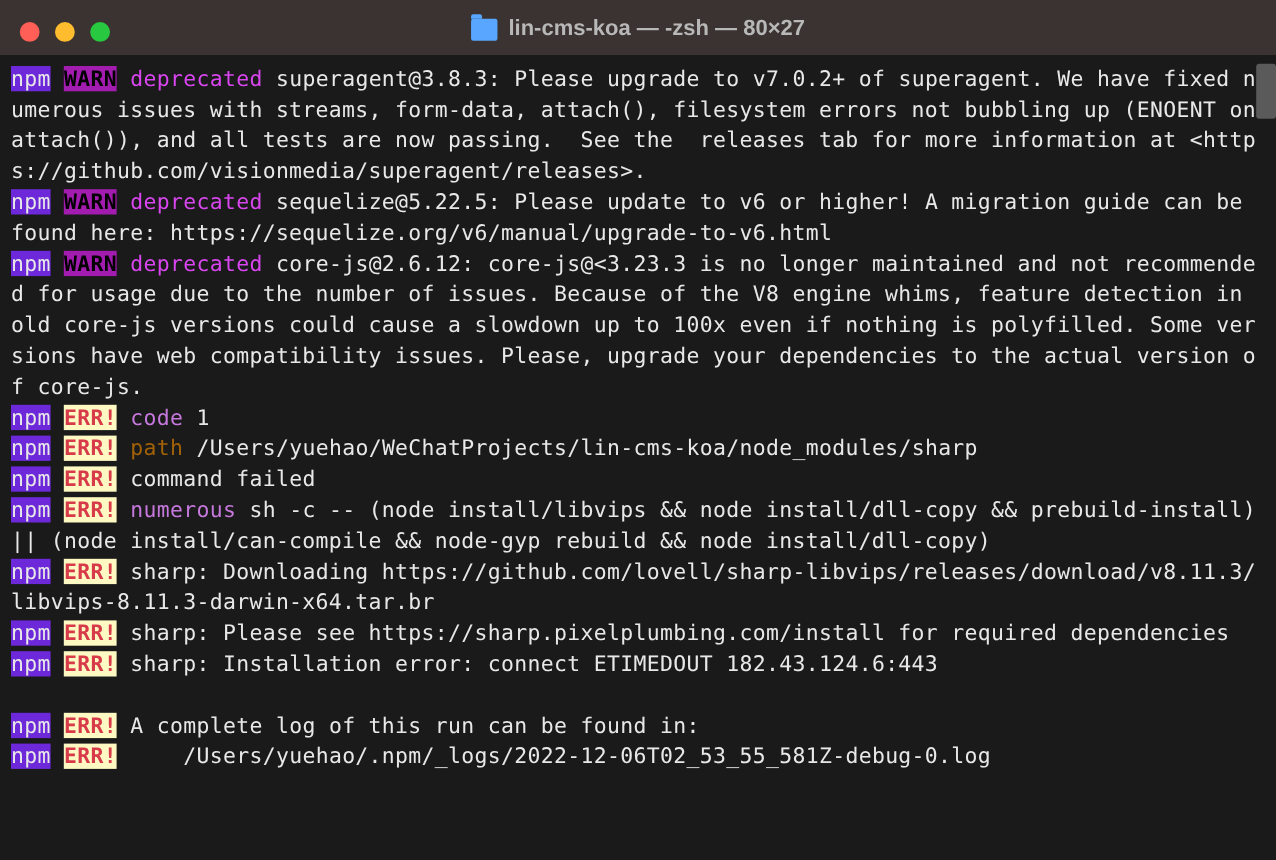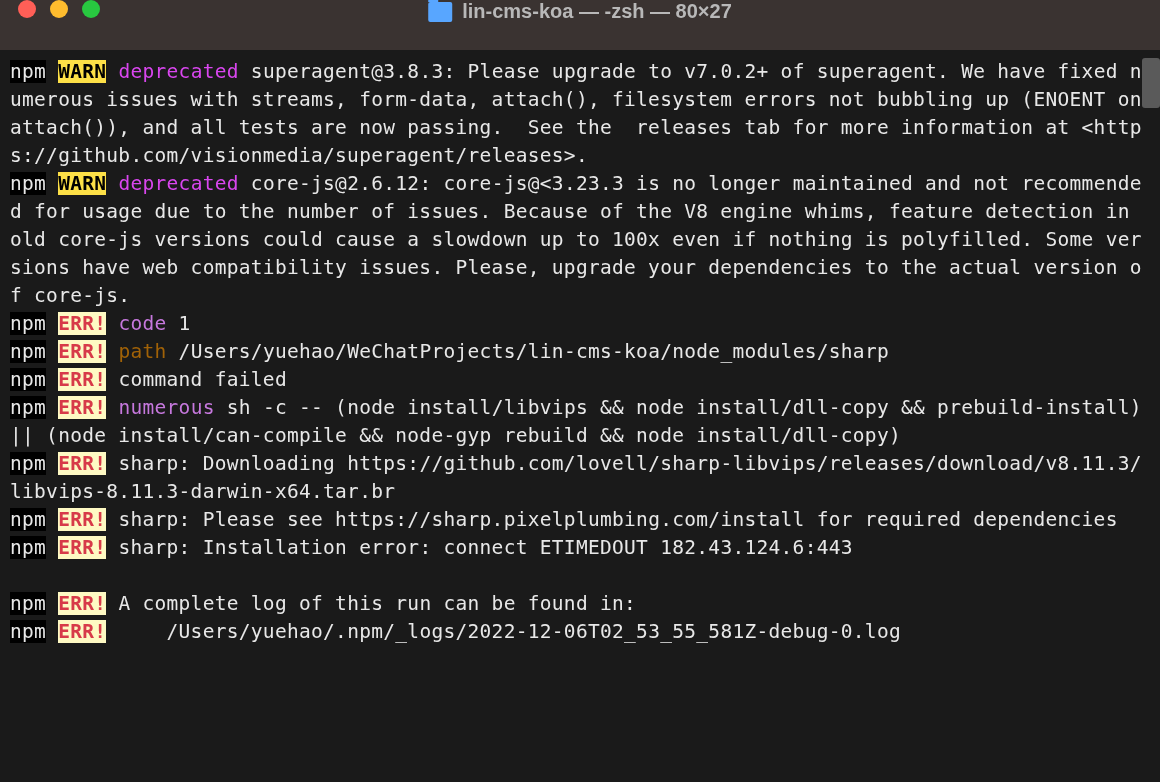--- a/index.html
+++ b/index.html
@@ -11,22 +11,22 @@
       background: #1e1e1e;
       font-family: 'SF Mono', 'Monaco', 'Menlo', 'Consolas', monospace;
       width: 1160px;
       height: 782px;
       overflow: hidden;
     }
     .titlebar {
       background: #3a3331;
       height: 50px;
       display: flex;
-      align-items: flex-start;
-      padding: 0 18px;
+      align-items: flex-end;
+      padding: 12px 18px;
       position: relative;
     }
     .traffic-lights {
       display: flex;
       gap: 14px;
     }
     .traffic-light {
       width: 18px;
       height: 18px;
       border-radius: 50%;
@@ -81,22 +81,22 @@
       top: 8px;
       width: 18px;
       height: 50px;
       background: #5a5a5a;
       border-radius: 3px;
     }
     .line {
       white-space: pre-wrap;
       word-break: break-all;
     }
-    .npm { color: #e8e8e8; background: #000000; }
-    .warn { color: #000; background: #fde047; font-weight: bold; }
+    .npm { color: #e8e8e8; background: #6d28d9; }
+    .warn { color: #000; background: #a21caf; font-weight: bold; }
     .err { color: #d73a49; background: #fef9c3; font-weight: bold; }
     .deprecated { color: #d946ef; }
     .code-label { color: #c678dd; margin-top: 24px; }
     .path-label { color: #a16207; }
     .command-label { color: #c678dd; }
     .text { color: #e8e8e8; }
   </style>
 </head>
 <body>
 
@@ -110,20 +110,21 @@
     <div class="folder-icon"></div>
     <span>lin-cms-koa — -zsh — 80×27</span>
   </div>
 </div>
 
 <div class="terminal">
   <div class="scrollbar"></div>
 
   <div class="line"><span class="npm">npm</span> <span class="warn">WARN</span> <span class="deprecated">deprecated</span><span class="text"> superagent@3.8.3: Please upgrade to v7.0.2+ of superagent. We have fixed numerous issues with streams, form-data, attach(), filesystem errors not bubbling up (ENOENT on attach()), and all tests are now passing.  See the  releases tab for more information at &lt;https://github.com/visionmedia/superagent/releases&gt;.</span></div>
 
+  <div class="line"><span class="npm">npm</span> <span class="warn">WARN</span> <span class="deprecated">deprecated</span><span class="text"> sequelize@5.22.5: Please update to v6 or higher! A migration guide can be found here: https://sequelize.org/v6/manual/upgrade-to-v6.html</span></div>
 
   <div class="line"><span class="npm">npm</span> <span class="warn">WARN</span> <span class="deprecated">deprecated</span><span class="text"> core-js@2.6.12: core-js@&lt;3.23.3 is no longer maintained and not recommended for usage due to the number of issues. Because of the V8 engine whims, feature detection in old core-js versions could cause a slowdown up to 100x even if nothing is polyfilled. Some versions have web compatibility issues. Please, upgrade your dependencies to the actual version of core-js.</span></div>
 
   <div class="line"><span class="npm">npm</span> <span class="err">ERR!</span> <span class="code-label">code</span><span class="text"> 1</span></div>
 
   <div class="line"><span class="npm">npm</span> <span class="err">ERR!</span> <span class="path-label">path</span><span class="text"> /Users/yuehao/WeChatProjects/lin-cms-koa/node_modules/sharp</span></div>
 
   <div class="line"><span class="npm">npm</span> <span class="err">ERR!</span><span class="text"> command failed</span></div>
 
   <div class="line"><span class="npm">npm</span> <span class="err">ERR!</span> <span class="command-label">numerous</span><span class="text"> sh -c -- (node install/libvips &amp;&amp; node install/dll-copy &amp;&amp; prebuild-install) || (node install/can-compile &amp;&amp; node-gyp rebuild &amp;&amp; node install/dll-copy)</span></div>

